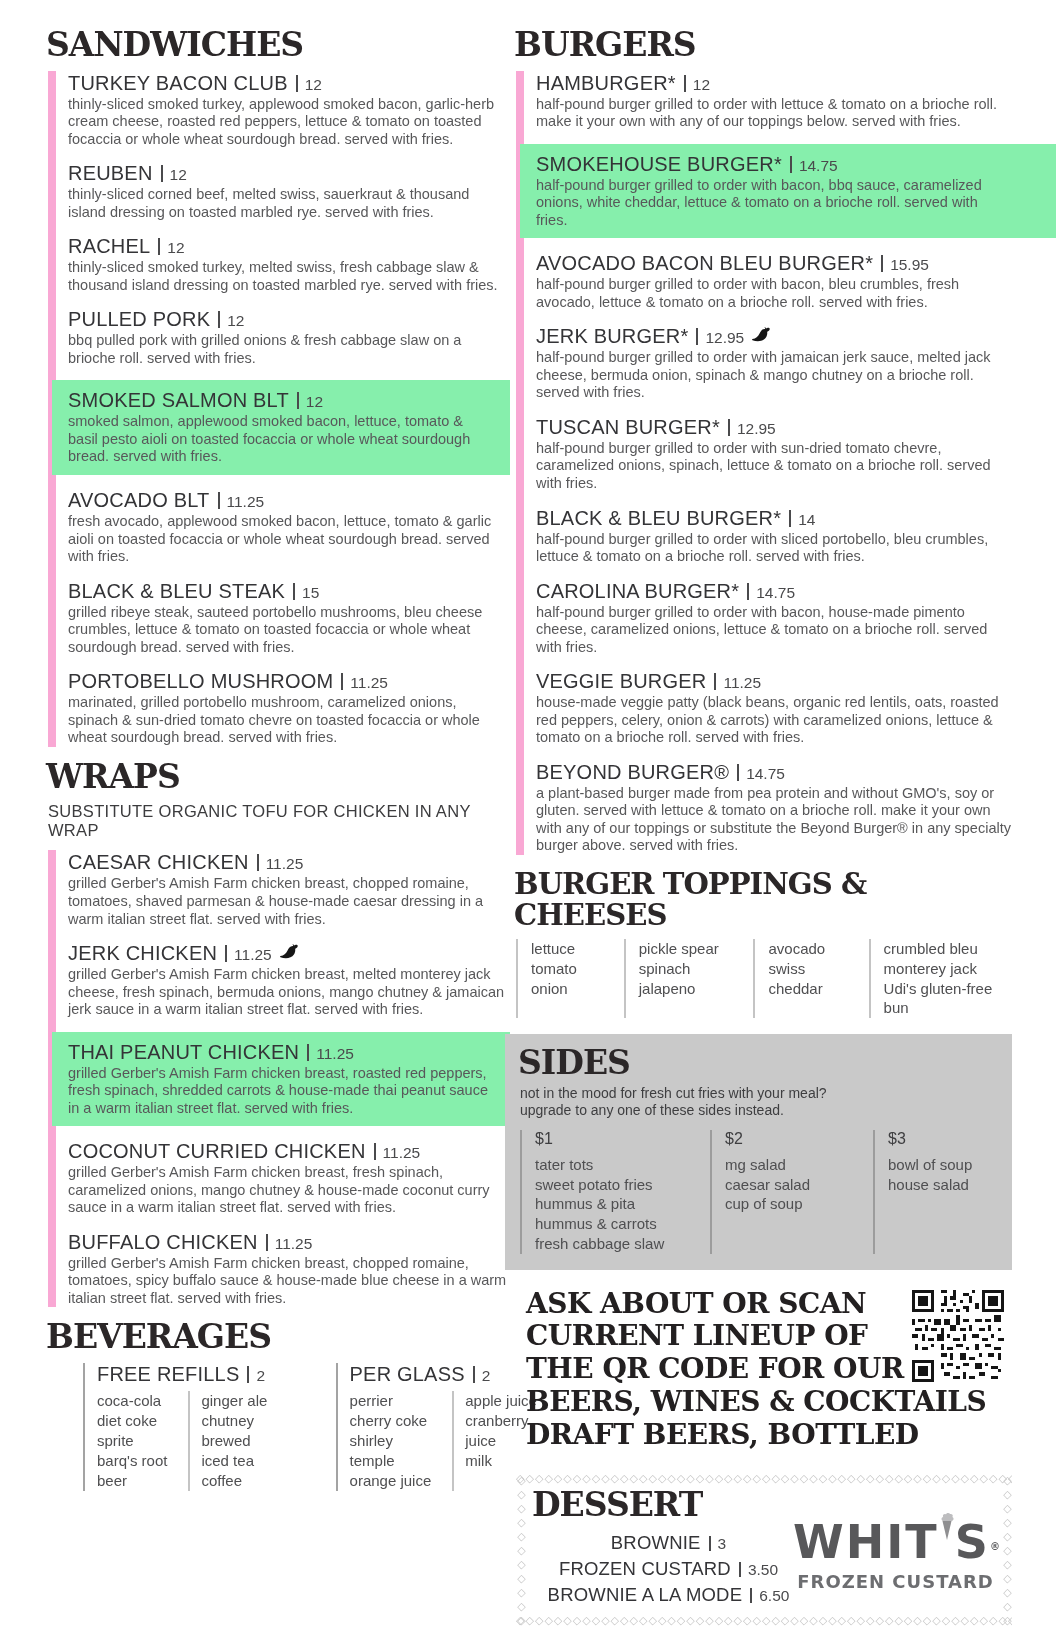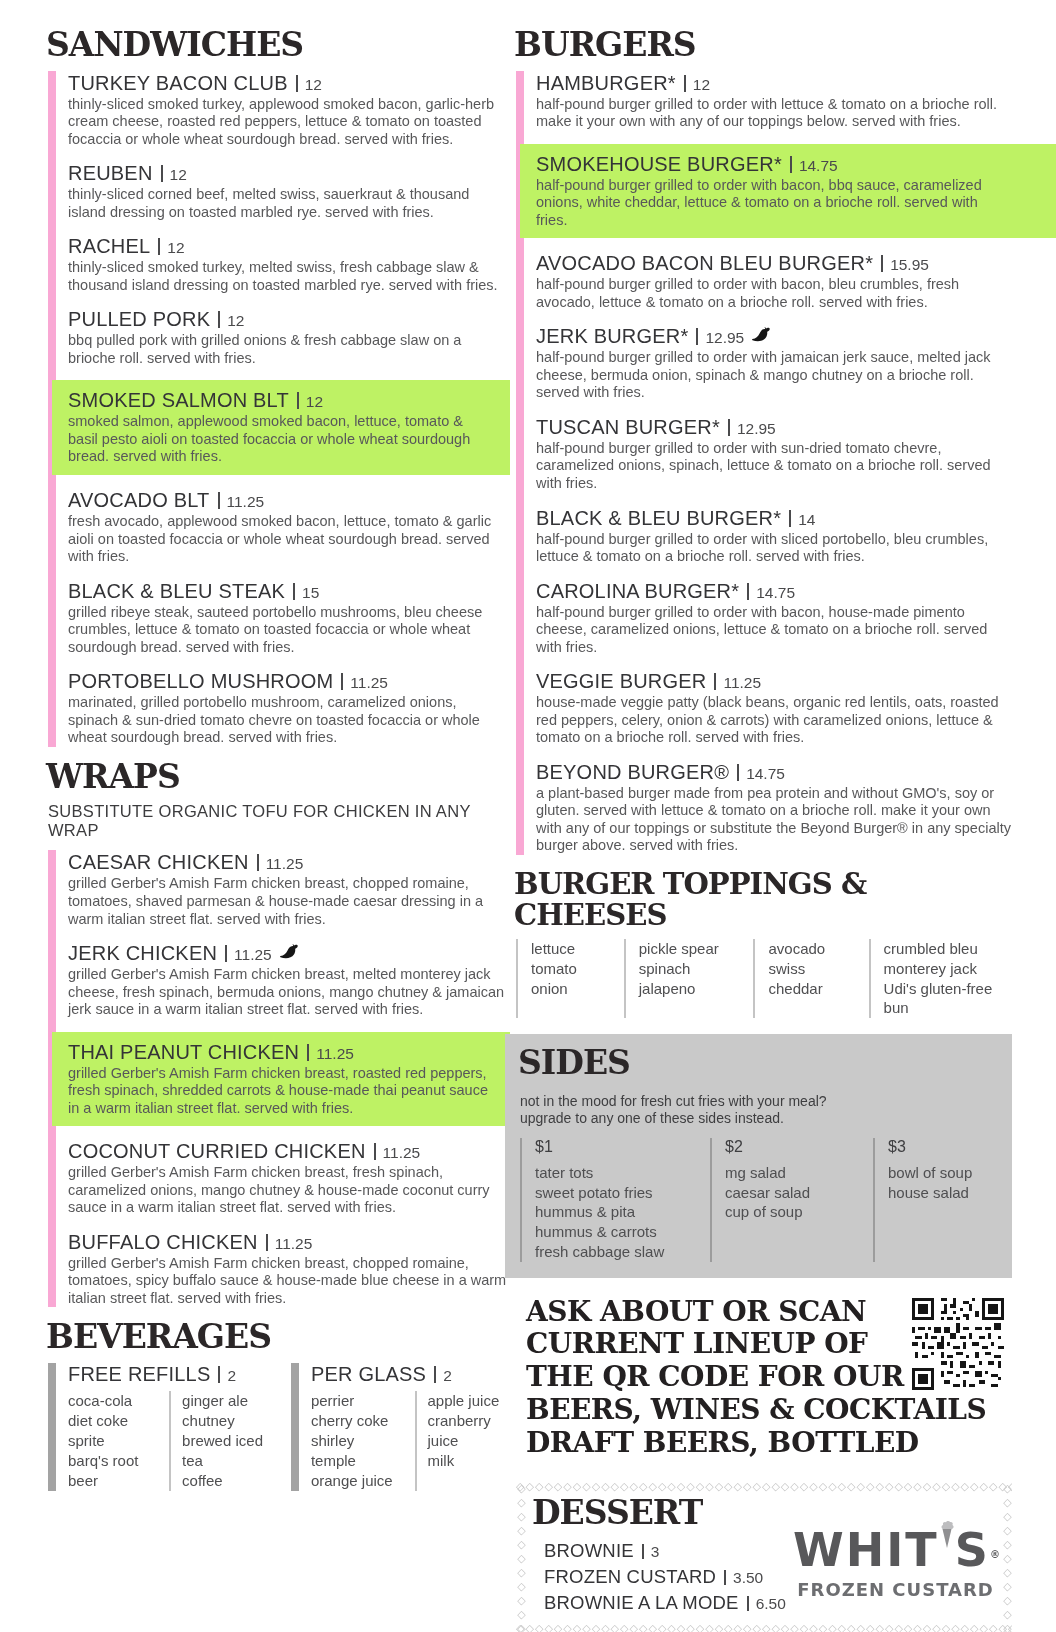--- a/index.html
+++ b/index.html
@@ -13,37 +13,37 @@
              color:#2b2728;letter-spacing:-1px;margin:0 0 8px -2px;line-height:1.05;}
   .sec-title.condensed{font-size:30px;transform:scaleX(0.97);transform-origin:left;}
 
   .items{border-left:8px solid #f9a8d4;padding-left:12px;}
   .item{margin-bottom:13px;}
   .ih{white-space:nowrap;line-height:1.2;margin-bottom:1px;}
   .inm{font-size:20px;color:#343437;letter-spacing:0.2px;}
   .bar{display:inline-block;width:2px;height:17px;background:#4a4a4c;margin:0 7px 0 8px;vertical-align:-2px;}
   .ipr{font-size:15.5px;color:#4a4a4c;}
   .idesc{font-size:14.5px;line-height:1.21;color:#58585a;}
-  .hl{background:#bef264;margin-left:-16px;padding:8px 22px 9px 16px;}
+  .hl{background:#86efac;margin-left:-16px;padding:8px 22px 9px 16px;}
   .col-right .hl{margin-right:-44px;padding-right:48px;}
   .pep{vertical-align:-1px;margin-left:6px;}
 
   .wrap-note{font-size:16.5px;letter-spacing:0.3px;color:#3c3c3e;margin:0 0 10px 0;}
 
   
   .tops{display:flex;margin:4px 0 16px 0;}
   .topcol{border-left:2px solid #c4c4c4;padding-left:13px;font-size:15px;line-height:1.32;color:#4f4f51;}
   .topcol.c1{width:95px;margin-right:23px;}
   .topcol.c2{width:125px;margin-right:23px;}
   .topcol.c3{width:105px;margin-right:23px;}
   .topcol.c4{width:175px;}
 
   
   .sides{background:#c9c9c9;margin:0 0 18px -11px;padding:12px 16px 16px 15px;}
-  .sides .sec-title{margin-bottom:12px;}
+  .sides .sec-title{margin-bottom:4px;}
   .sides-tag{font-size:14px;line-height:1.25;color:#3e3e40;}
   .sides-cols{display:flex;margin-top:10px;}
   .sidecol{border-left:2px solid #9c9c9c;padding-left:13px;}
   .sidecol.s1{width:170px;margin-right:22px;}
   .sidecol.s2{width:140px;margin-right:22px;}
   .sidecol.s3{width:120px;}
   .sidecol .ph{font-size:16px;color:#3e3e40;margin-bottom:7px;}
   .sidecol .sli{font-size:15px;line-height:1.32;color:#4f4f51;}
 
   
@@ -56,33 +56,33 @@
   .dessert{position:relative;margin:6px 0 14px 0;padding:14px 14px 16px 18px;}
   .dz{position:absolute;color:#c3c3c3;font-size:11px;letter-spacing:1px;line-height:9px;
       overflow:hidden;white-space:nowrap;}
   .dz.t{top:0;left:0;right:0;height:10px;}
   .dz.b{bottom:0;left:0;right:0;height:10px;}
   .dz.l{top:0;bottom:0;left:0;width:10px;writing-mode:vertical-rl;}
   .dz.r{top:0;bottom:0;right:0;width:10px;writing-mode:vertical-rl;}
   .dessert-flex{display:flex;align-items:flex-start;}
   .dessert-left{flex:1;}
   .dessert .sec-title{margin-bottom:10px;}
-  .d-item{margin:0 0 4px 10px;white-space:nowrap;}
+  .d-item{margin:0 0 4px 10px;white-space:nowrap;text-align:center;}
   .d-item .inm{font-size:18.5px;}
   .d-item .bar{height:15px;}
   .whits{width:205px;padding-top:22px;text-align:center;}
   .whits-word{font-weight:bold;font-size:46px;letter-spacing:2px;color:#58585a;line-height:1;
               font-family:"DejaVu Sans", sans-serif;white-space:nowrap;}
   .whits-r{font-size:10px;vertical-align:8px;color:#58585a;}
   .whits-sub{font-weight:bold;font-size:18px;letter-spacing:1px;color:#6d6e71;margin-top:6px;
              font-family:"DejaVu Sans", sans-serif;}
 
   
   .bev{display:flex;margin-top:2px;}
-  .bev-group{border-left:8px solid #a3a3a3;padding-left:12px;}
+  .bev-group{border-left:2px solid #a3a3a3;padding-left:12px;margin-left:35px;}
   .bev-group.g1{margin-right:20px;}
   .bev-head{white-space:nowrap;margin-bottom:5px;}
   .bev-cols{display:flex;}
   .bev-col{font-size:15px;line-height:1.33;color:#4f4f51;}
   .bev-col.b2{border-left:2px solid #c4c4c4;padding-left:11px;margin-left:13px;}
   .bev-group.g1 .bev-col.b1{width:105px;}
   .bev-group.g2 .bev-col.b1{width:108px;}
 </style>
 </head>
 <body>

